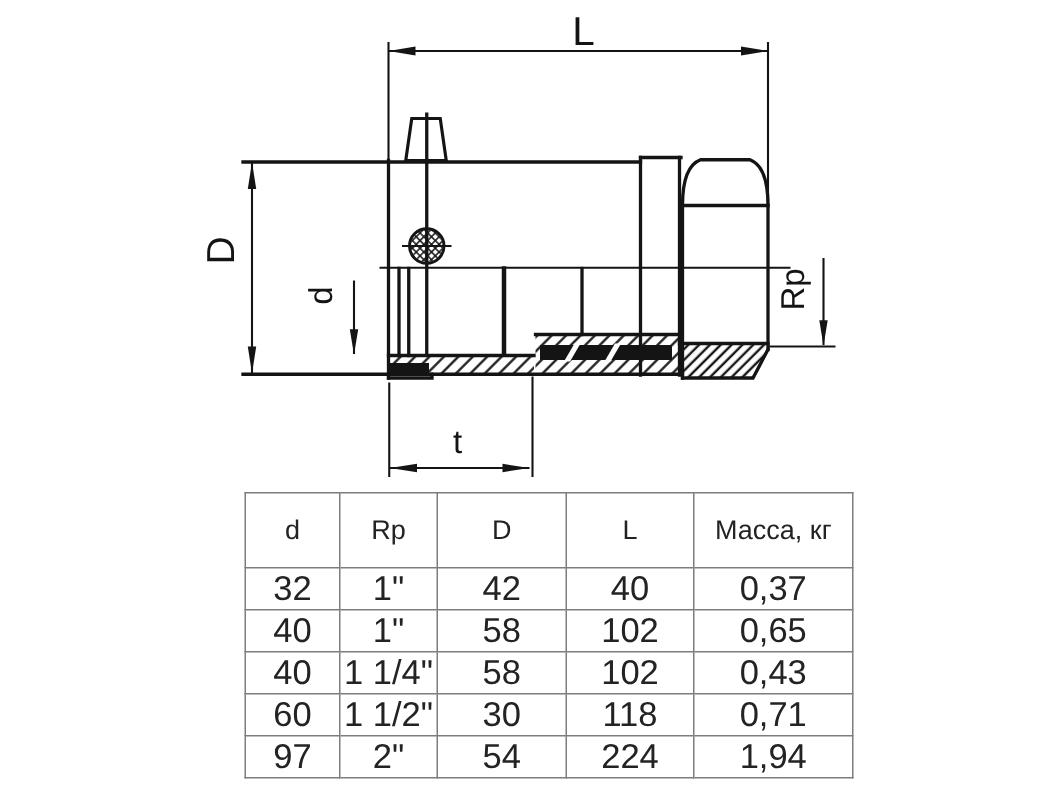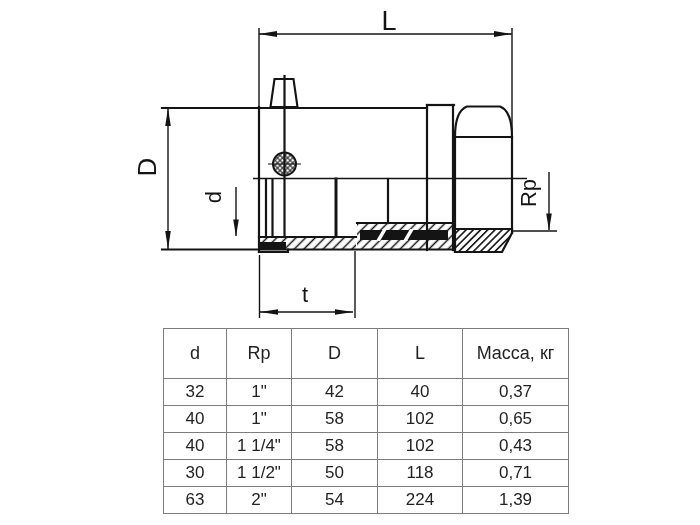--- a/index.html
+++ b/index.html
@@ -9,21 +9,21 @@
   }
   #drawing{position:absolute;left:0;top:0;}
   .dimtext{fill:#141414;font-family:"Liberation Sans",sans-serif;}
   #spec-table-wrap{position:absolute;left:163px;top:328px;}
   table.spec{
     border-collapse:collapse;table-layout:fixed;width:405px;
     font-family:"Liberation Sans",sans-serif;color:#232323;
   }
   table.spec td{
     border:1px solid #7d7d7d;text-align:center;vertical-align:middle;
-    padding:0;font-size:17px;height:26px;overflow:hidden;white-space:nowrap;
+    padding:0;font-size:23px;height:26px;overflow:hidden;white-space:nowrap;
   }
   table.spec tr.hdr td{height:49px;font-size:18px;}
 </style>
 </head>
 <body>
 
 <svg id="drawing" width="700" height="322" viewBox="0 0 700 322">
   <defs>
     <pattern id="hatch7" width="6.8" height="6.8" patternUnits="userSpaceOnUse" patternTransform="rotate(-45)">
       <line x1="0" y1="3.4" x2="6.8" y2="3.4" stroke="#141414" stroke-width="1.5"></line>
@@ -161,28 +161,28 @@
         <td>0,65</td>
       </tr>
       <tr>
         <td>40</td>
         <td>1 1/4"</td>
         <td>58</td>
         <td>102</td>
         <td>0,43</td>
       </tr>
       <tr>
+        <td>60</td>
+        <td>1 1/2"</td>
         <td>30</td>
-        <td>1 1/2"</td>
-        <td>50</td>
         <td>118</td>
         <td>0,71</td>
       </tr>
       <tr>
-        <td>63</td>
+        <td>97</td>
         <td>2"</td>
         <td>54</td>
         <td>224</td>
-        <td>1,39</td>
+        <td>1,94</td>
       </tr>
     </tbody>
   </table>
 </div>
 
 </body></html>

